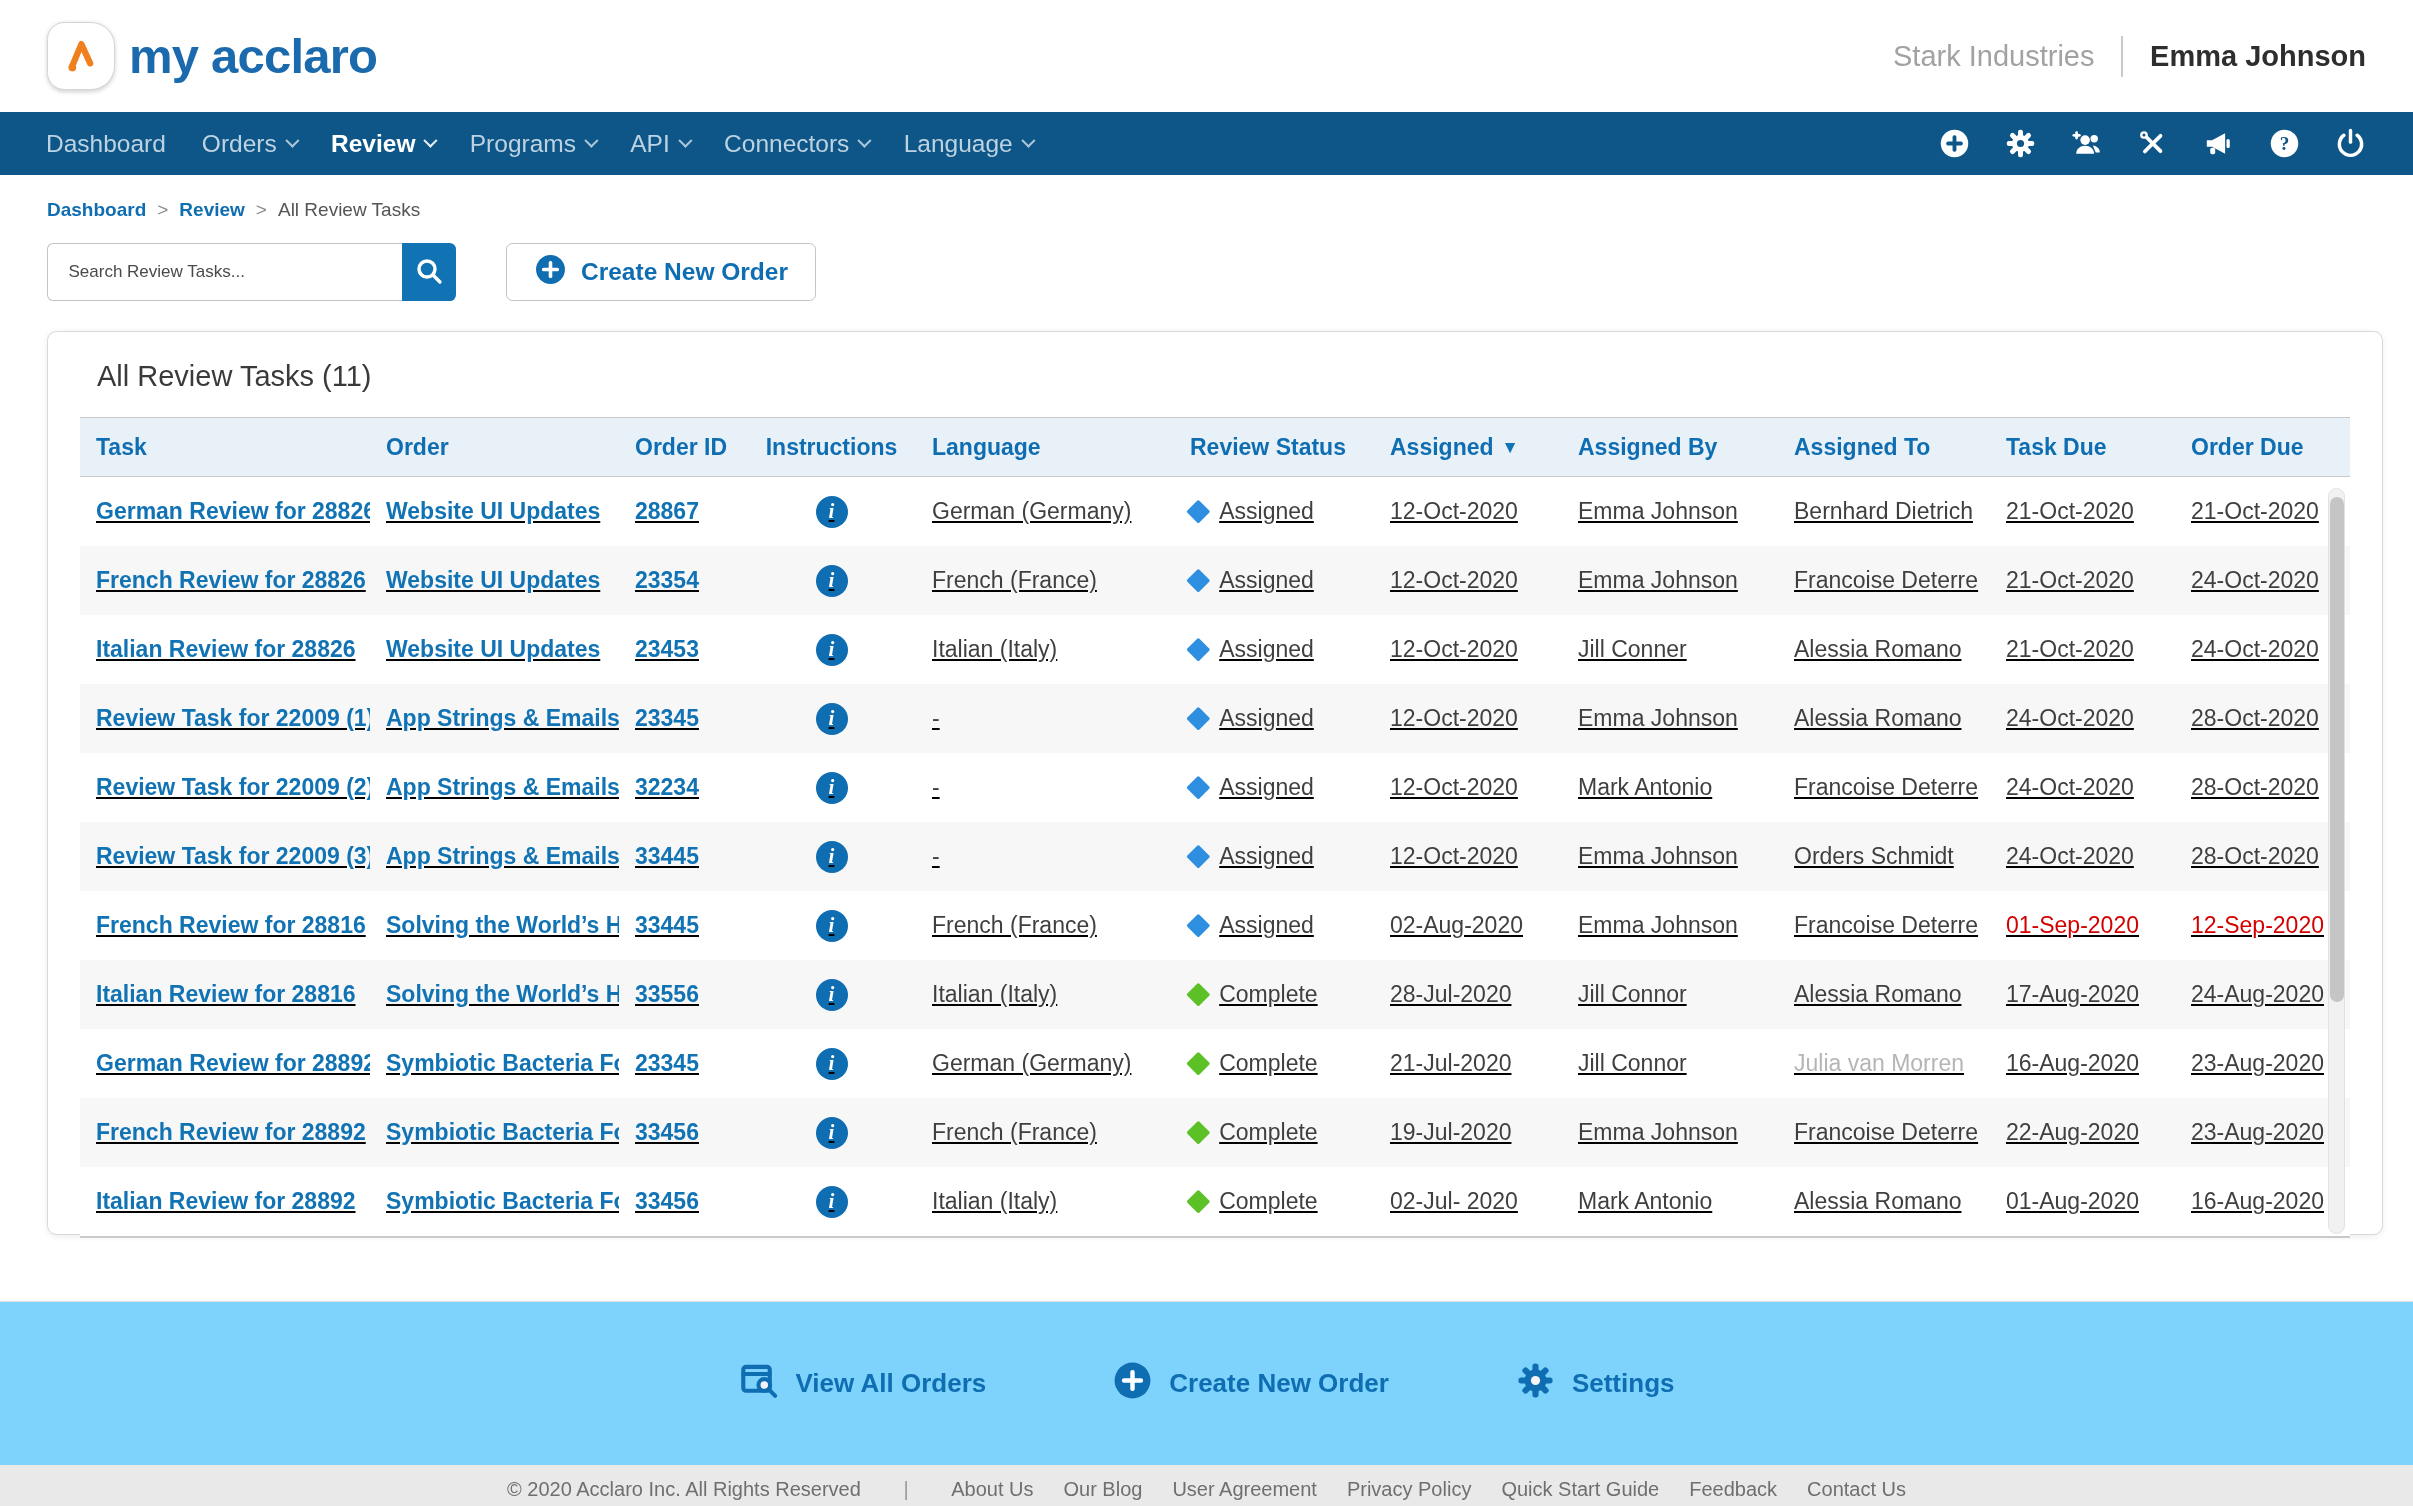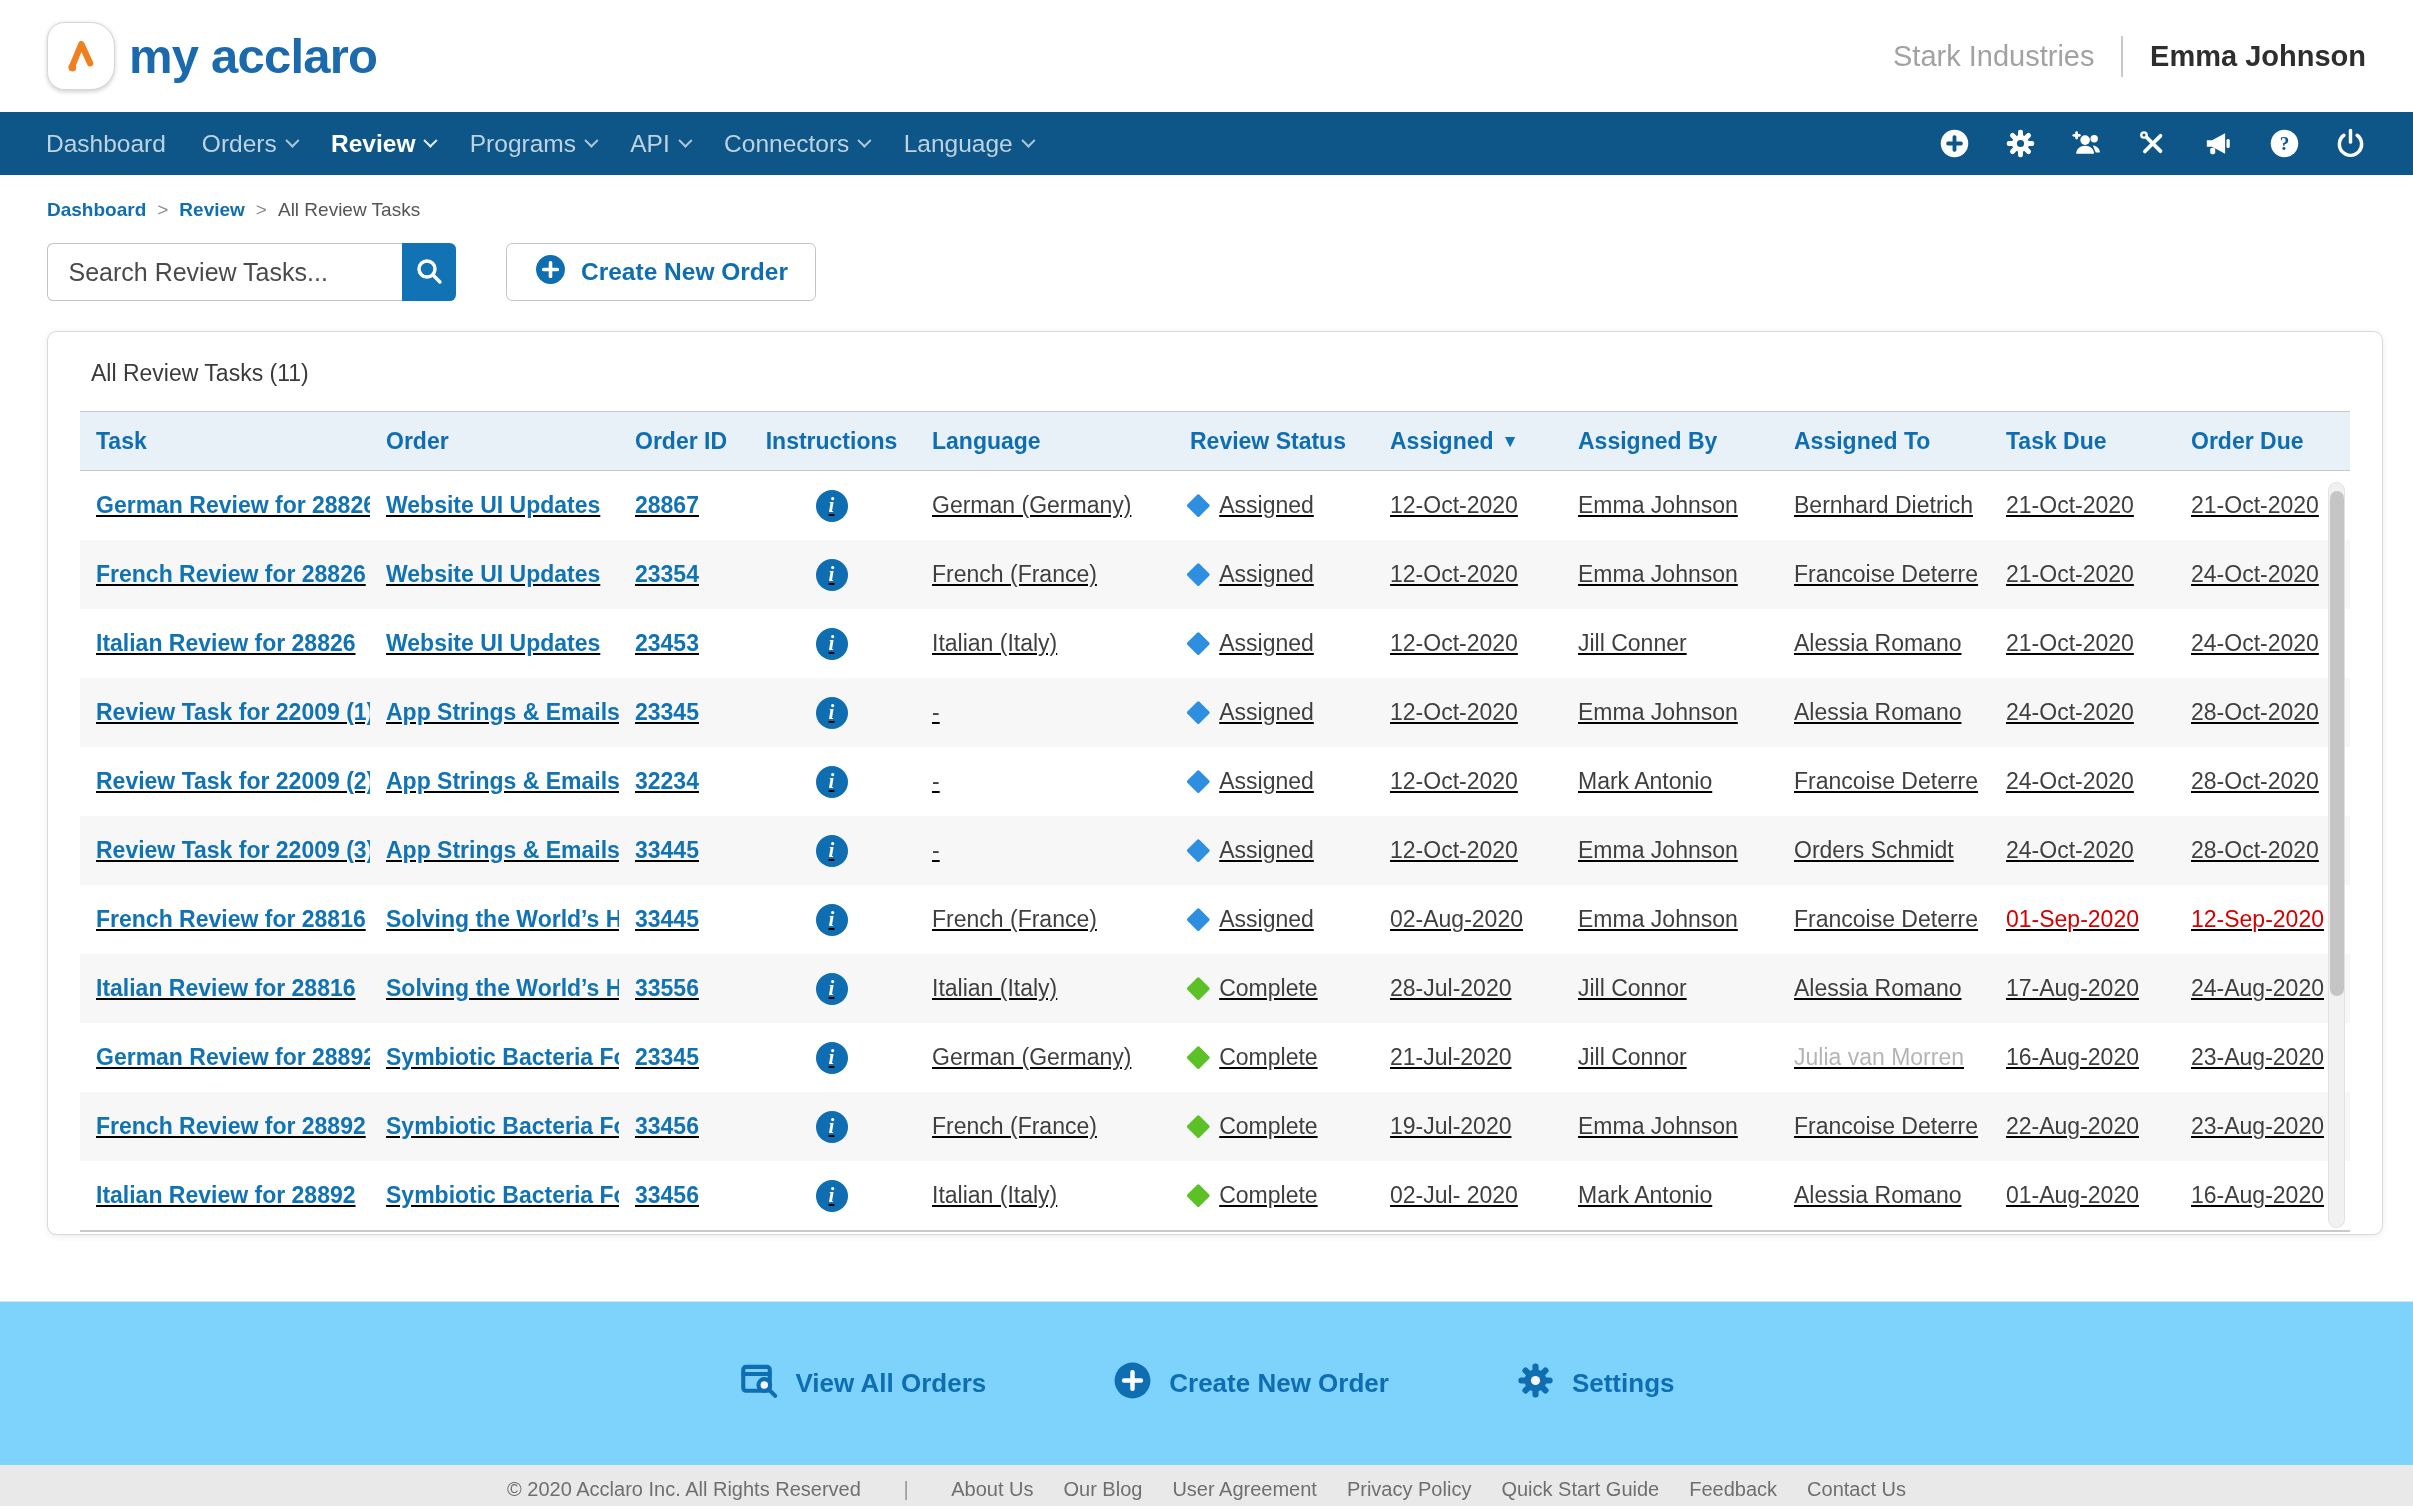--- a/index.html
+++ b/index.html
@@ -36,35 +36,35 @@
   
   .content { padding:0 29px 0 47px; }
   .breadcrumb { margin-top:24px; font-size:19px; display:flex; gap:11px; align-items:center; }
   .breadcrumb .bc-link { color:#0f6db2; font-weight:600; text-decoration:none; cursor:pointer; }
   .breadcrumb .bc-sep { color:#8a8a8a; }
   .breadcrumb .bc-current { color:#555; }
 
   .toolbar { margin-top:22px; display:flex; align-items:center; gap:50px; }
   .searchbox { display:flex; height:58px; }
   .searchbox input { width:355px; height:58px; border:1.6px solid #c4c4c4; border-right:none;
-    border-radius:6.3px 0 0 6.3px; font-size:25px; padding:0 20.5px; color:#444; outline:none;
+    border-radius:6.3px 0 0 6.3px; font-size:17px; padding:0 20.5px; color:#444; outline:none;
     font-family:"Liberation Sans", sans-serif; }
   .searchbox input::placeholder { color:#4a4a4a; opacity:1; }
   .search-btn { width:54px; height:58px; background:#1173b4; border:none;
     border-radius:0 6.3px 6.3px 0; cursor:pointer; display:flex; align-items:center; justify-content:center; }
   .search-btn svg { width:32px; height:32px; }
   .create-btn { height:58px; background:#fff; border:1.6px solid #c4c4c4; border-radius:6.3px;
     display:flex; align-items:center; gap:14px; padding:0 27px; cursor:pointer; }
   .create-btn svg { width:33px; height:33px; }
   .create-btn span { font-size:24.5px; font-weight:bold; color:#0f6db2; }
 
   
   .card { margin-top:30px; width:2336px; height:904px; background:#fff; border:0.8px solid #d8d8d8;
     border-radius:9.5px; box-shadow:0 1.6px 6.3px rgba(0,0,0,.07); padding:28px 32px 6.3px 32px; }
-  .card-title { font-size:23px; font-weight:400; color:#3a3a3a; margin-left:11px; }
+  .card-title { font-size:29px; font-weight:400; color:#3a3a3a; margin-left:17px; }
   .table-wrap { position:relative; margin-top:24px; }
   .thead-row, .tr { display:grid;
     grid-template-columns:290px 249px 128px 169px 258px 200px 188px 216px 212px 185px 157px;
     align-items:center; }
   .thead-row { height:60px; background:#e8f1f8; border-top:1.6px solid #c9c9c9;
     border-bottom:1.6px solid #c9c9c9; }
   .th { font-size:23px; font-weight:bold; color:#0f6db2; padding-left:16px; cursor:pointer;
     display:flex; align-items:center; gap:8px; }
   .th.center { justify-content:center; padding-left:0; }
   .sort { font-size:17.4px; color:#1173b4; }

